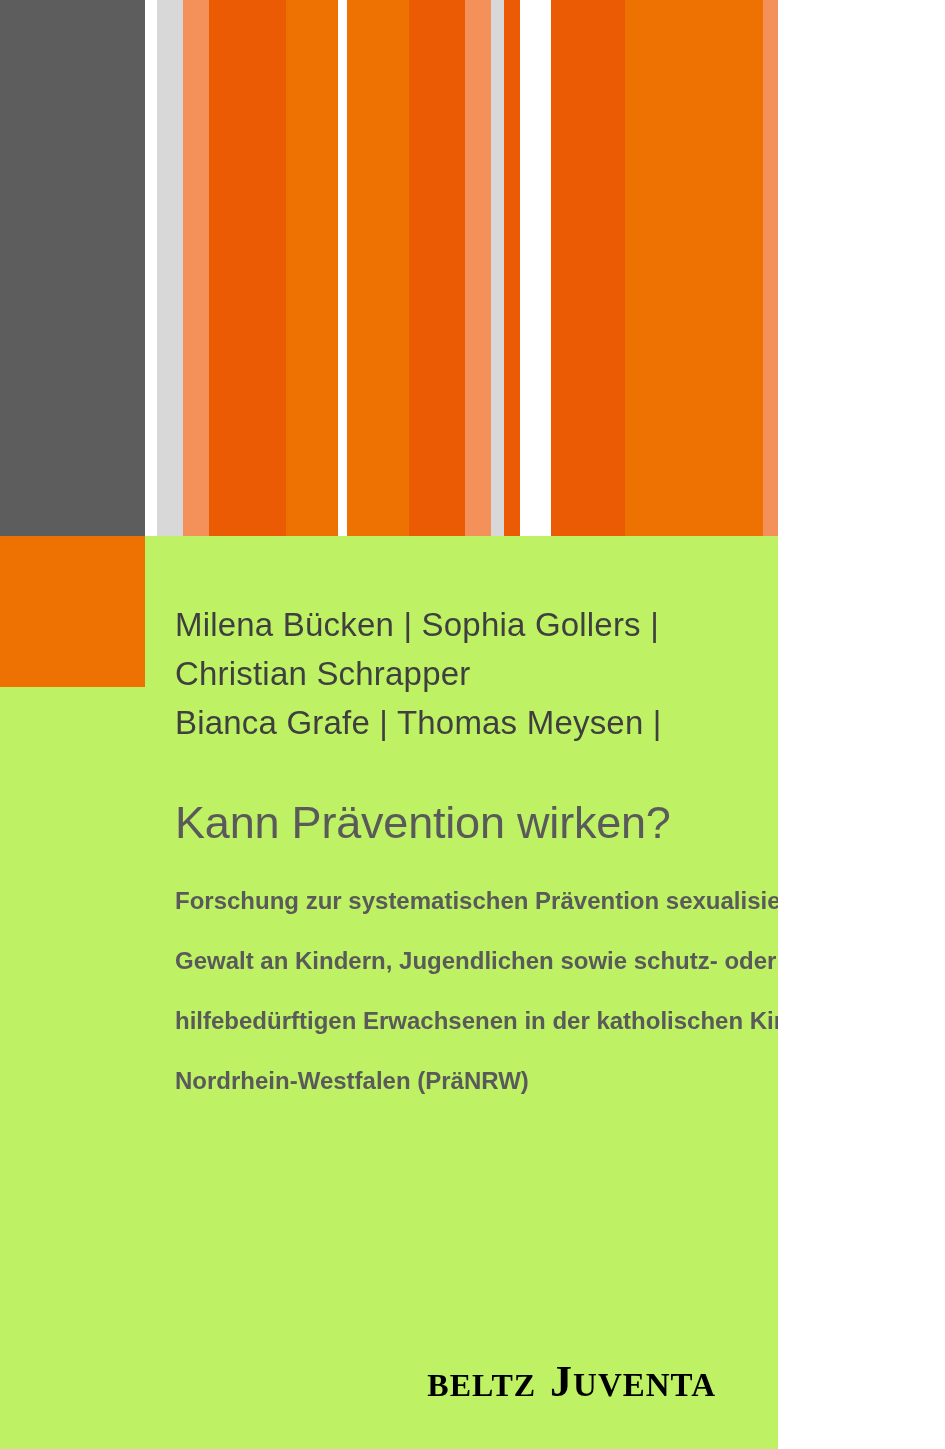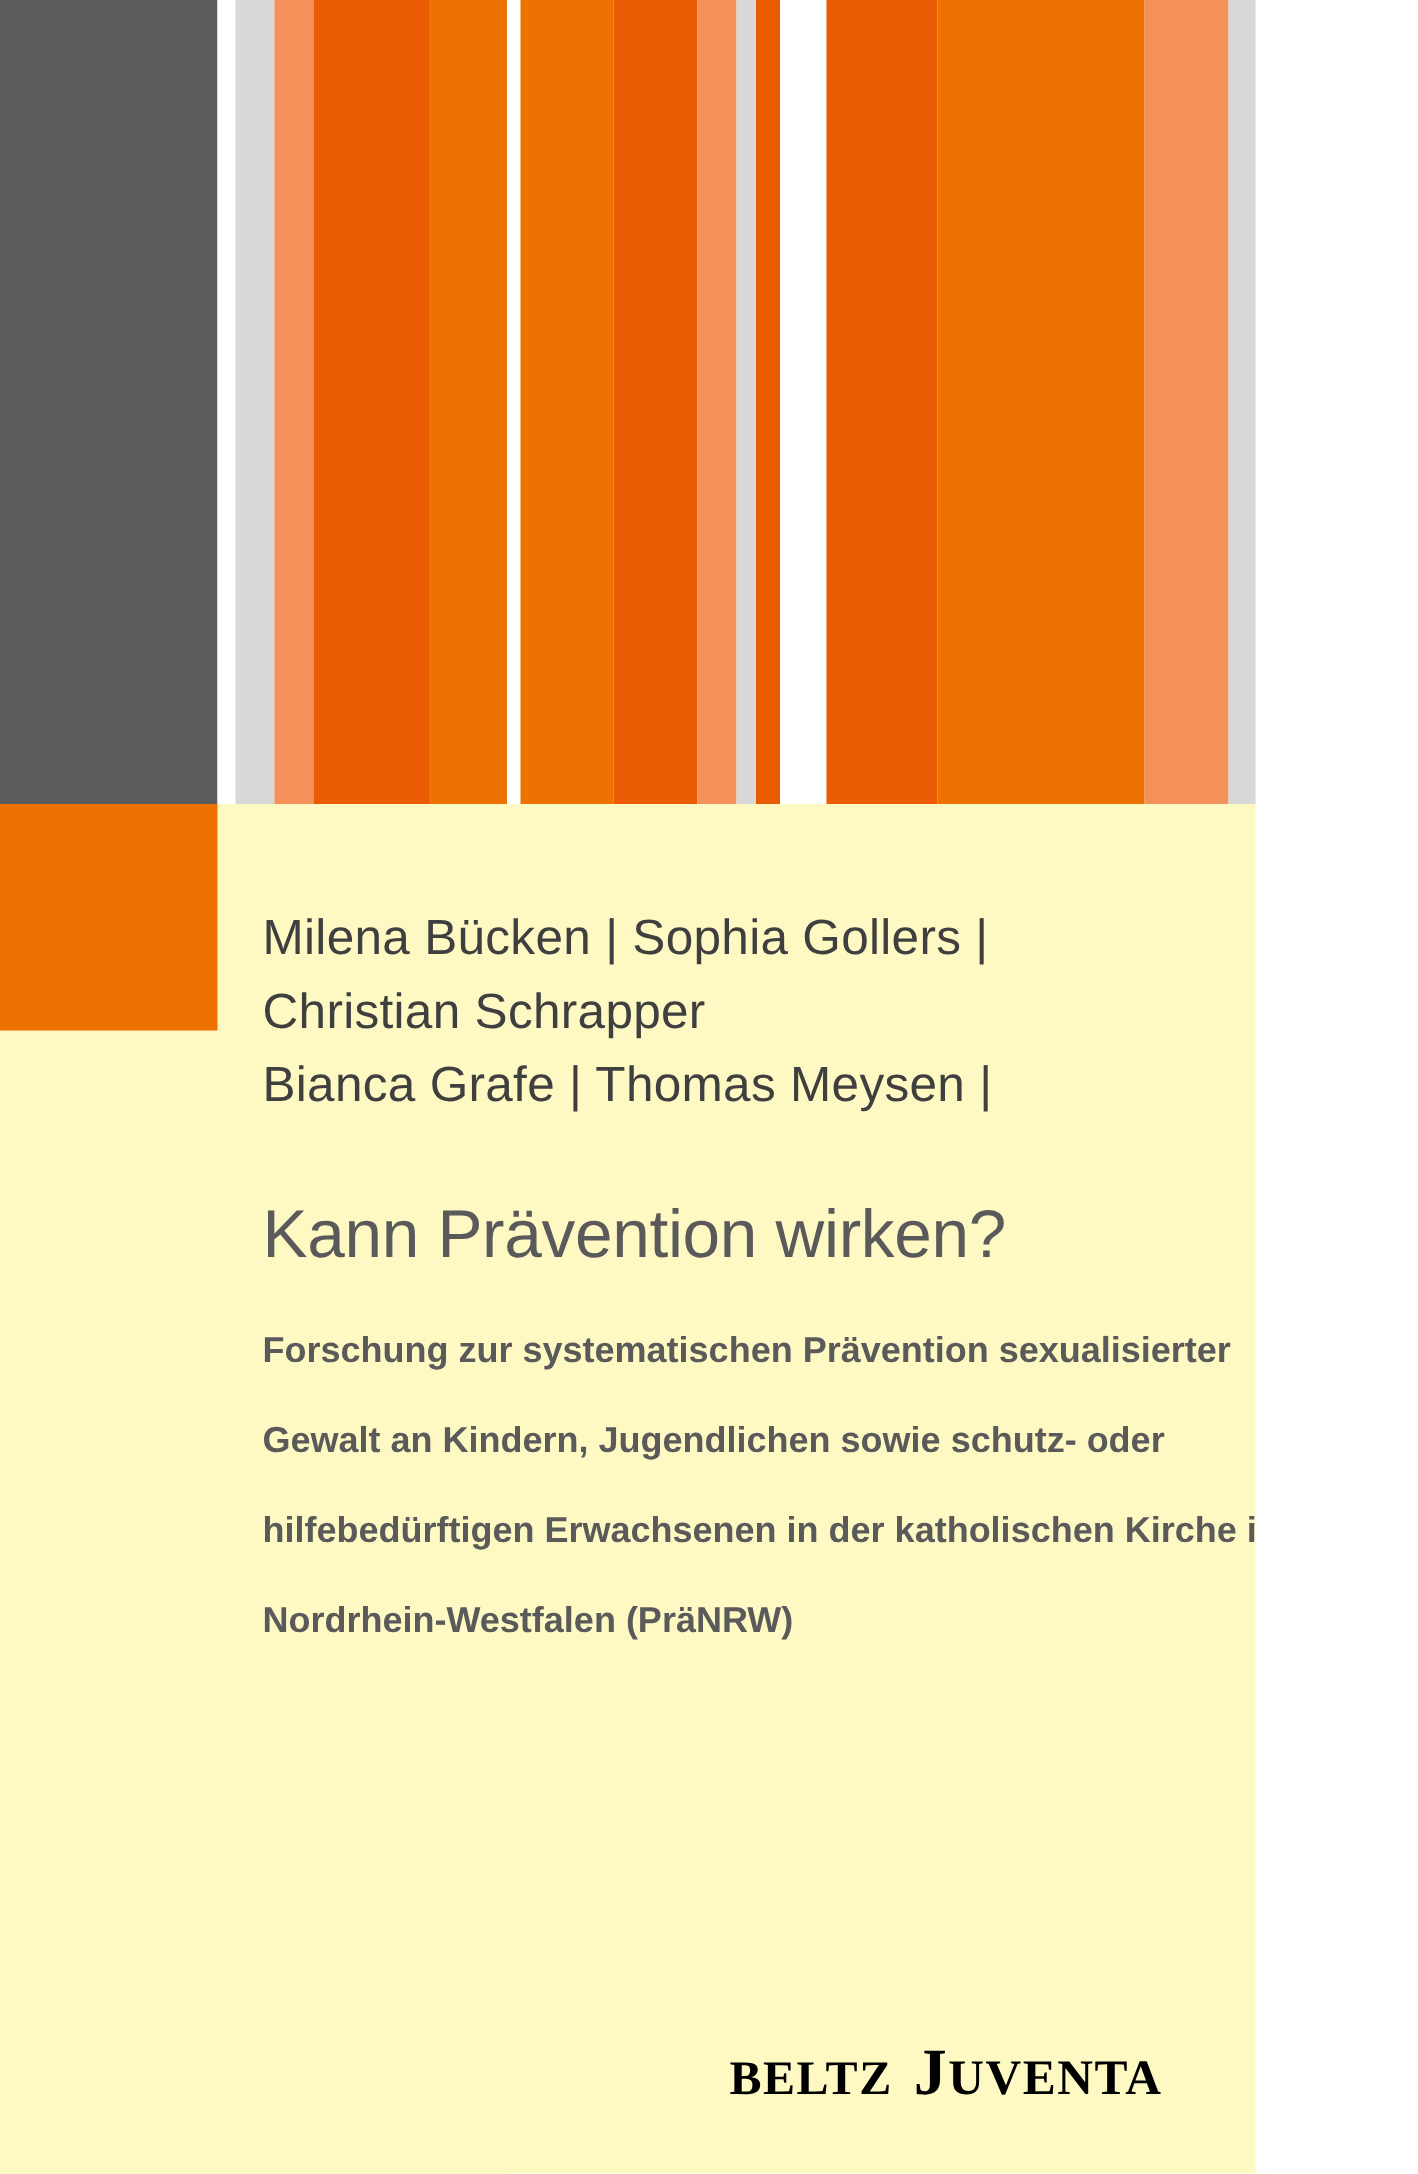--- a/index.html
+++ b/index.html
@@ -5,23 +5,23 @@
   html, body {
     margin: 0;
     padding: 0;
     background: #ffffff;
   }
   body {
     font-family: "Liberation Sans", sans-serif;
   }
   .cover {
     position: relative;
-    width: 837px;
+    width: 778px;
     height: 1449px;
-    background: #fef9c3;
+    background: #bef264;
     overflow: hidden;
   }
 
   
   .band {
     position: absolute;
     top: 0;
     left: 0;
     width: 945px;
     height: 536px;

